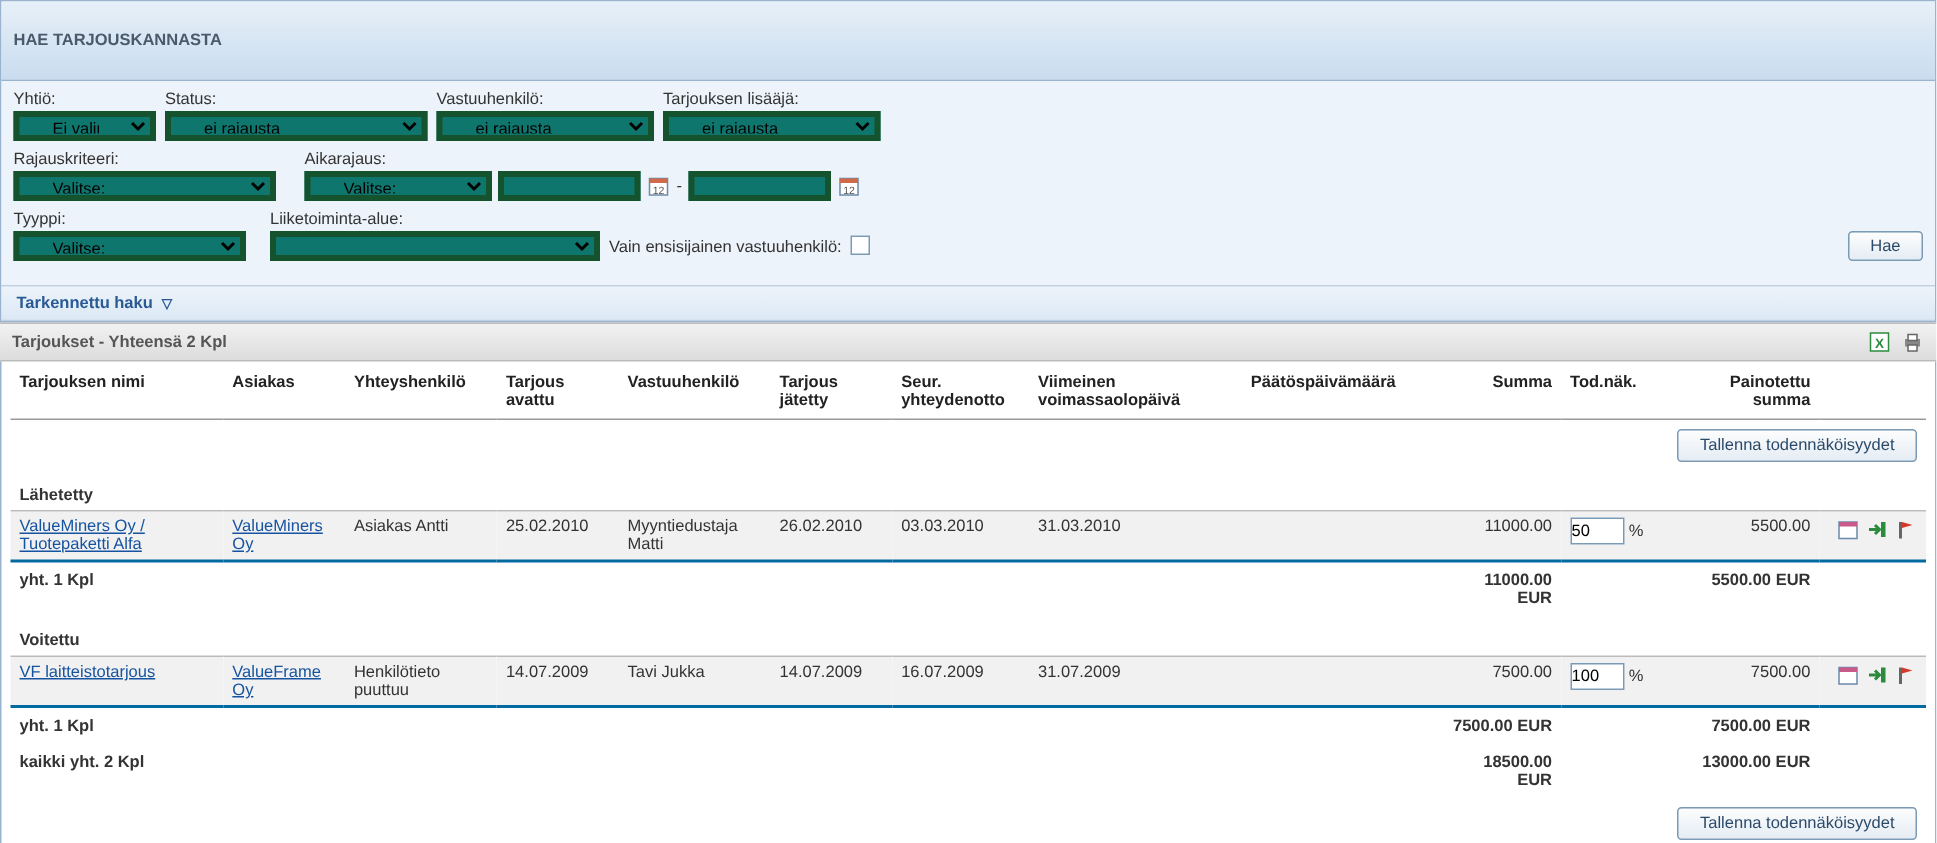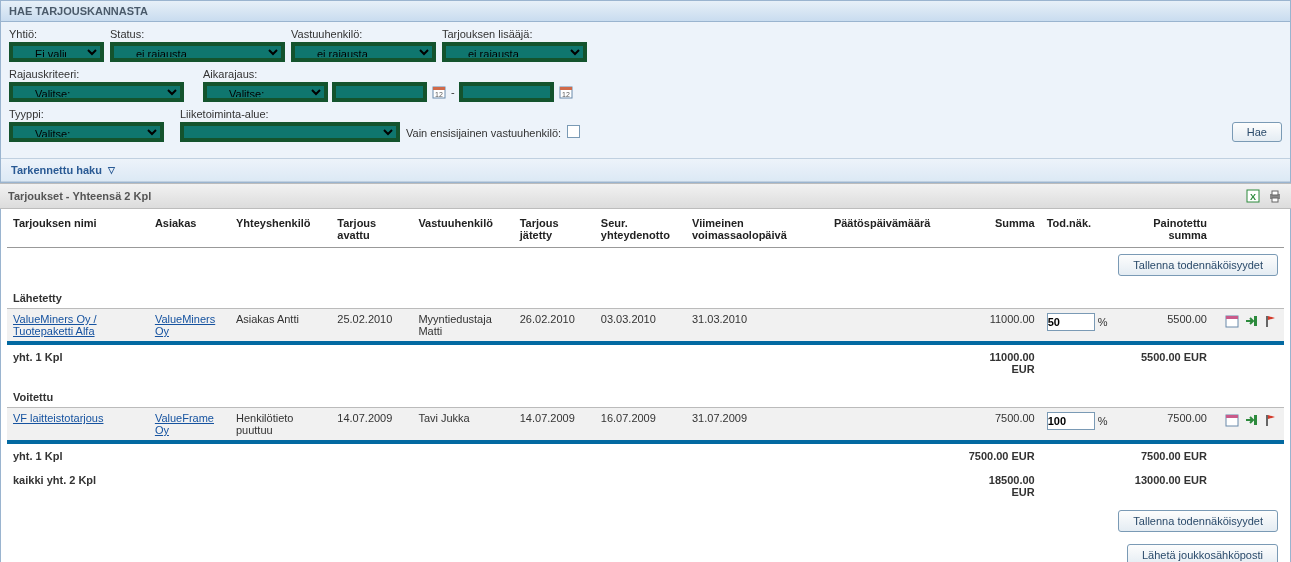--- a/index.html
+++ b/index.html
@@ -9,21 +9,21 @@
     color: #333;
     background: #fff;
     width: 1291px;
   }
   .panel {
     border: 1px solid #9ab4cf;
   }
   .panel-header {
     background: linear-gradient(#e7f0f8, #c9dcef);
     border-bottom: 1px solid #9ab4cf;
-    padding: 4px 8px;
+    padding: 20px 8px;
     font-size: 11px;
     font-weight: bold;
     color: #4a5a6a;
     text-transform: uppercase;
   }
   .search-body {
     background: #edf3fa;
     padding: 6px 8px 10px 8px;
   }
   .search-row {
@@ -137,26 +137,26 @@
   .grid td.right, .grid th.right { text-align:right; }
   .section-row td {
     font-weight:bold;
     padding-top:10px;
     padding-bottom:4px;
     border-bottom:1px solid #bbb;
   }
   .data-row td {
     background:#f1f1f1;
     border-top:1px solid #ddd;
-    border-bottom:4px solid #0369a1;
+    border-bottom:2px solid #0369a1;
   }
   .link { color:#1653a0; text-decoration:underline; cursor:pointer;}
   .subtotal td { font-weight:bold; padding-top:6px; padding-bottom:6px;}
   .button-row td { text-align:right; padding-top:6px; padding-bottom:6px;}
-  .prob-input { width:48px; text-align:left; border:1px solid #7a9ab5; height:18px; font-size:11px;font-weight:bold;}
+  .prob-input { width:36px; text-align:left; border:1px solid #7a9ab5; height:18px; font-size:11px;}
   .row-icons { display:flex; gap:3px; justify-content:flex-end; }
   .row-icons .ic { width:16px; height:16px; display:inline-flex; align-items:center; justify-content:center; cursor:pointer;}
   .row-icons svg { width:14px; height:14px;}
   .results-inner { padding: 0 6px 12px 6px; border:1px solid #9ab4cf; border-top:none;}
   .btn-big { padding:4px 14px; }
 </style>
 </head>
 <body>
 
 <div class="panel">

